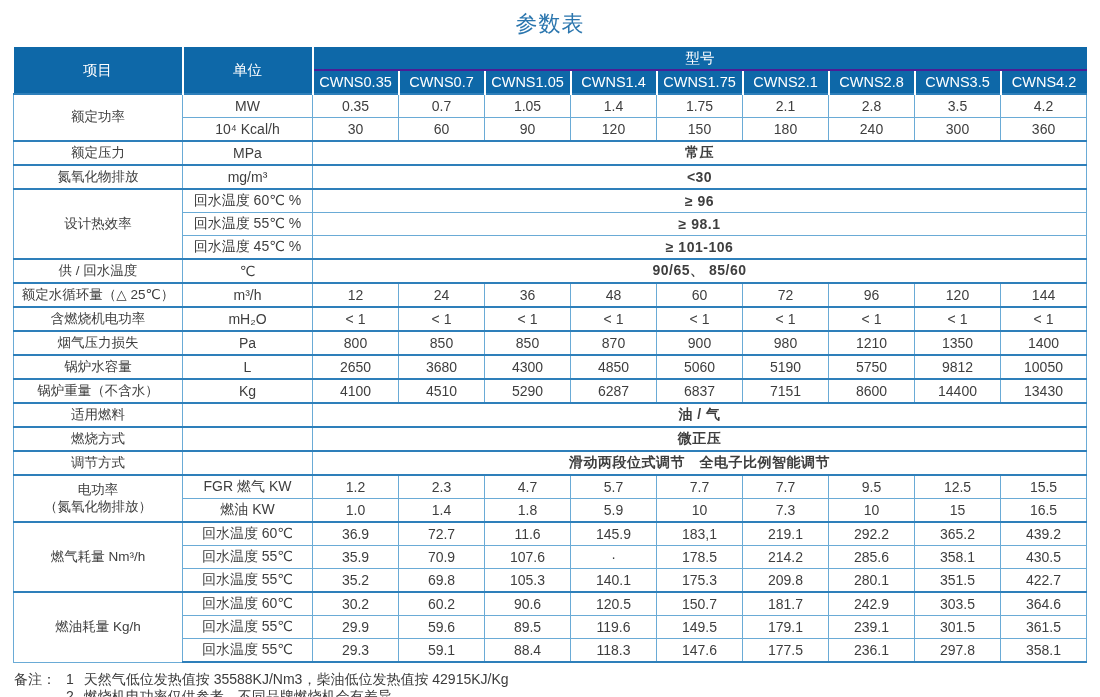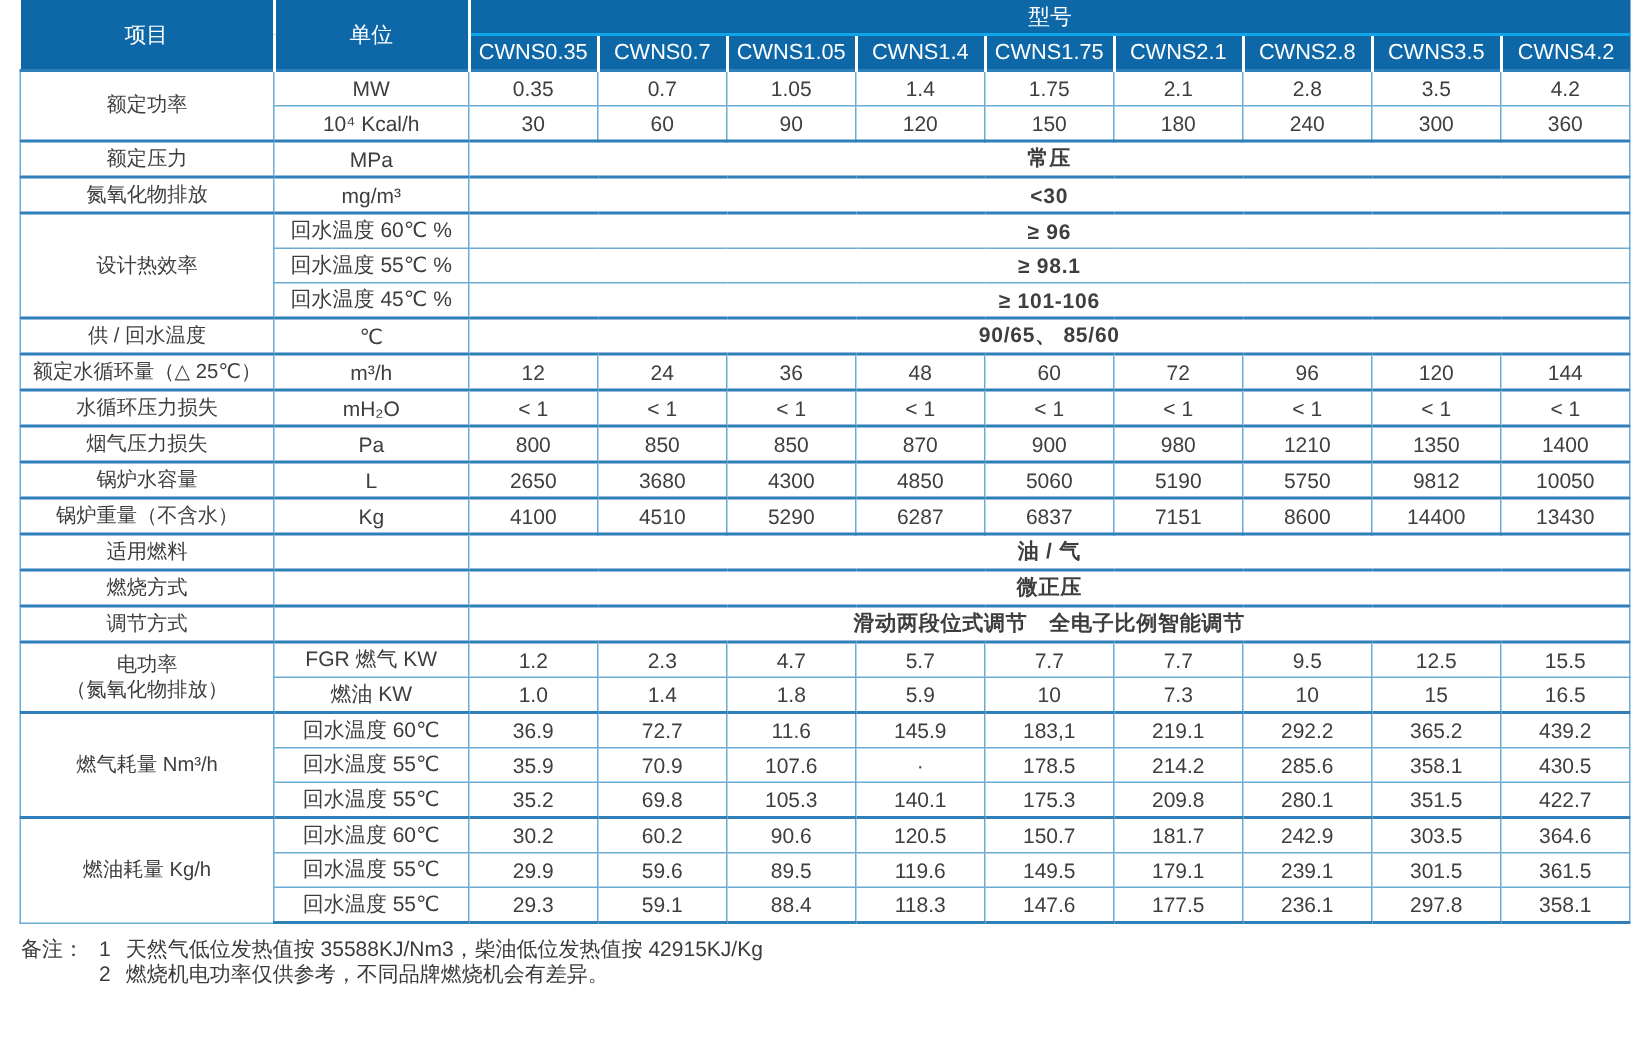--- a/index.html
+++ b/index.html
@@ -18,21 +18,21 @@
     padding-left:44px;
   }
   col.c-item{width:169px}
   col.c-unit{width:130px}
   col.c-val{width:86px}
   thead th{
     background:#0e68a8;color:#ffffff;font-weight:normal;
     font-size:14.5px;height:22px;padding:0;text-align:center;vertical-align:middle;
   }
   th.hdr-left{border-left:2px solid #ffffff;}
-  th.model-th{border-left:2px solid #ffffff;border-top:2px solid #0ea5e9;}
+  th.model-th{border-left:2px solid #ffffff;border-top:2px solid #4c1d95;}
   tbody td{
     height:22px;padding:0 1px;text-align:center;vertical-align:middle;
     font-size:14px;color:#3e3e3e;border:1px solid #6aabd6;background:#ffffff;
   }
   tbody tr.group-start td{border-top:2px solid #2e7fba;}
   tbody tr:last-child td{border-bottom:2px solid #2e7fba;}
   td.item-cell{font-size:13.5px;white-space:pre-line;line-height:1.2;}
   td.unit-cell{font-size:14px;}
   td.span-cell{letter-spacing:0.5px;font-weight:bold;}
   .notes{
@@ -40,20 +40,21 @@
     font-size:14px;line-height:17px;color:#3b3b3b;
   }
   .notes-label{flex:0 0 auto;margin-right:10px;}
   .note-line{display:flex;}
   .note-num{flex:0 0 auto;margin-right:10px;}
 </style>
 </head>
 <body>
 
 <div class="page">
+  <h1 class="page-title">参数表</h1>
 
   <table class="params" id="param-table">
       <colgroup>
         <col class="c-item">
         <col class="c-unit">
         <col class="c-val">
         <col class="c-val">
         <col class="c-val">
         <col class="c-val">
         <col class="c-val">
@@ -141,21 +142,21 @@
           <td class="val-cell">24</td>
           <td class="val-cell">36</td>
           <td class="val-cell">48</td>
           <td class="val-cell">60</td>
           <td class="val-cell">72</td>
           <td class="val-cell">96</td>
           <td class="val-cell">120</td>
           <td class="val-cell">144</td>
         </tr>
         <tr class="group-start">
-          <td rowspan="1" class="item-cell">水循环压力损失</td>
+          <td rowspan="1" class="item-cell">含燃烧机电功率</td>
           <td class="unit-cell">mH₂O</td>
           <td class="val-cell">&lt; 1</td>
           <td class="val-cell">&lt; 1</td>
           <td class="val-cell">&lt; 1</td>
           <td class="val-cell">&lt; 1</td>
           <td class="val-cell">&lt; 1</td>
           <td class="val-cell">&lt; 1</td>
           <td class="val-cell">&lt; 1</td>
           <td class="val-cell">&lt; 1</td>
           <td class="val-cell">&lt; 1</td>

